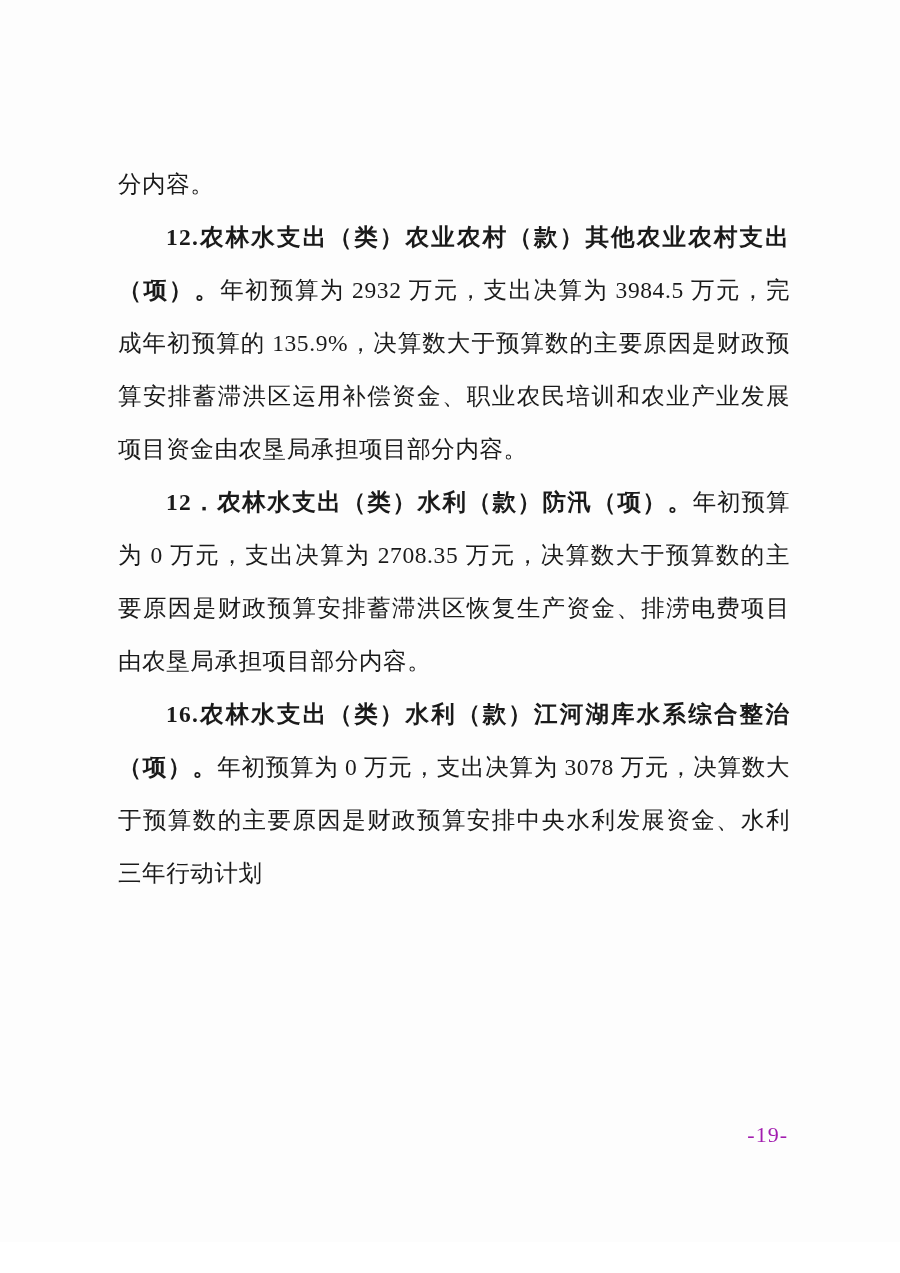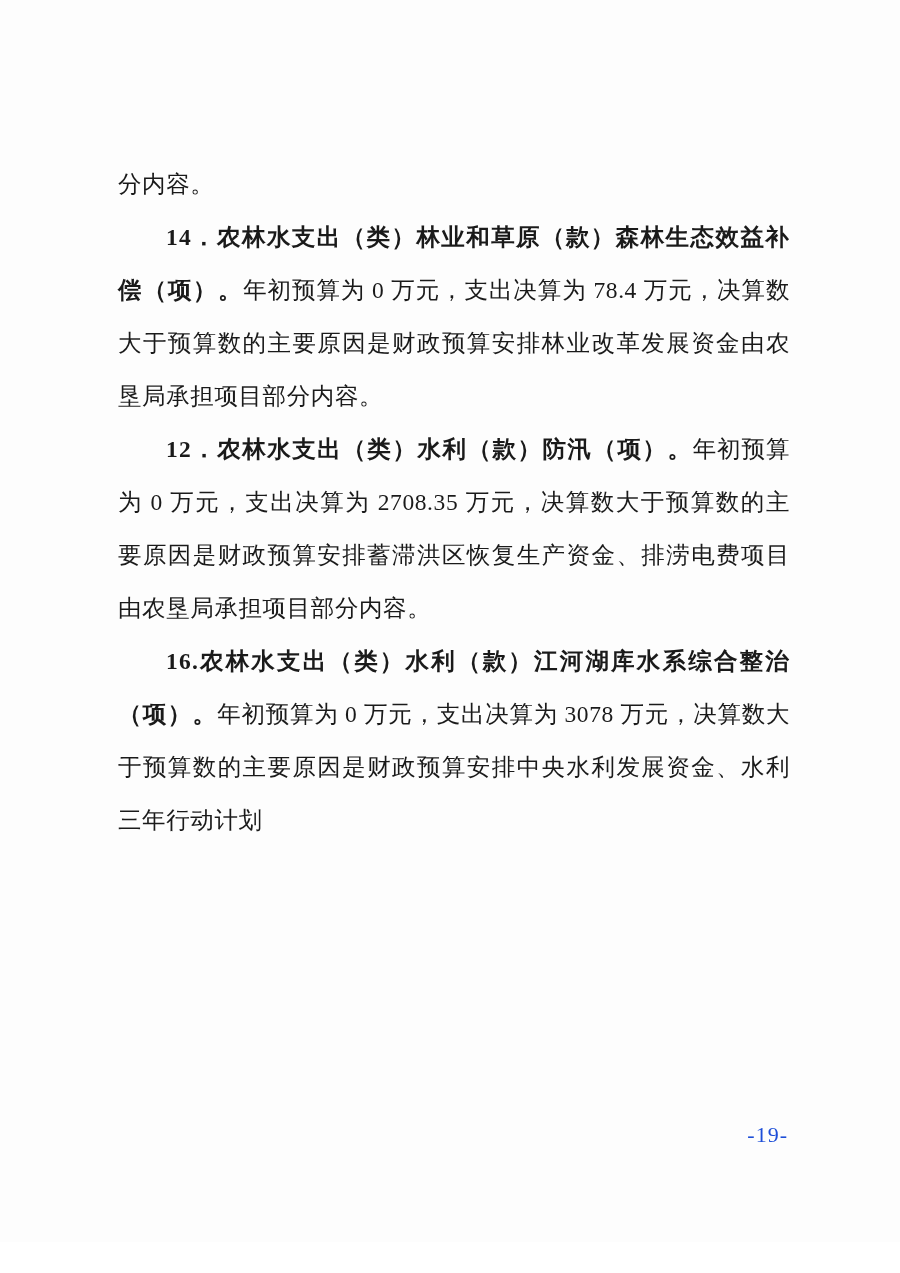--- a/index.html
+++ b/index.html
@@ -40,39 +40,39 @@
   .bold {
     font-weight: bold;
     letter-spacing: 1.2px;
   }
   .pagenum {
     position: absolute;
     right: 112px;
     top: 1122px;
     font-size: 22px;
     letter-spacing: 1px;
-    color: #1d4ed8;
+    color: #a21caf;
   }
 </style>
 </head>
 <body>
 
 <div class="page">
 
   <div class="content">
 
     <p class="para">
       <span>分内容。</span>
     </p>
 
+    <p class="para indent">
+      <span class="bold">12.农林水支出（类）农业农村（款）其他农业农村支出（项）。</span><span>年初预算为 2932 万元，支出决算为 3984.5 万元，完成年初预算的 135.9%，决算数大于预算数的主要原因是财政预算安排蓄滞洪区运用补偿资金、职业农民培训和农业产业发展项目资金由农垦局承担项目部分内容。</span>
+    </p>
 
 
-    <p class="para indent">
-      <span class="bold">14．农林水支出（类）林业和草原（款）森林生态效益补偿（项）。</span><span>年初预算为 0 万元，支出决算为 78.4 万元，决算数大于预算数的主要原因是财政预算安排林业改革发展资金由农垦局承担项目部分内容。</span>
-    </p>
 
     <p class="para indent">
       <span class="bold">12．农林水支出（类）水利（款）防汛（项）。</span><span>年初预算为 0 万元，支出决算为 2708.35 万元，决算数大于预算数的主要原因是财政预算安排蓄滞洪区恢复生产资金、排涝电费项目由农垦局承担项目部分内容。</span>
     </p>
 
     <p class="para indent">
       <span class="bold">16.农林水支出（类）水利（款）江河湖库水系综合整治（项）。</span><span>年初预算为 0 万元，支出决算为 3078 万元，决算数大于预算数的主要原因是财政预算安排中央水利发展资金、水利三年行动计划</span>
     </p>
 
   </div>

